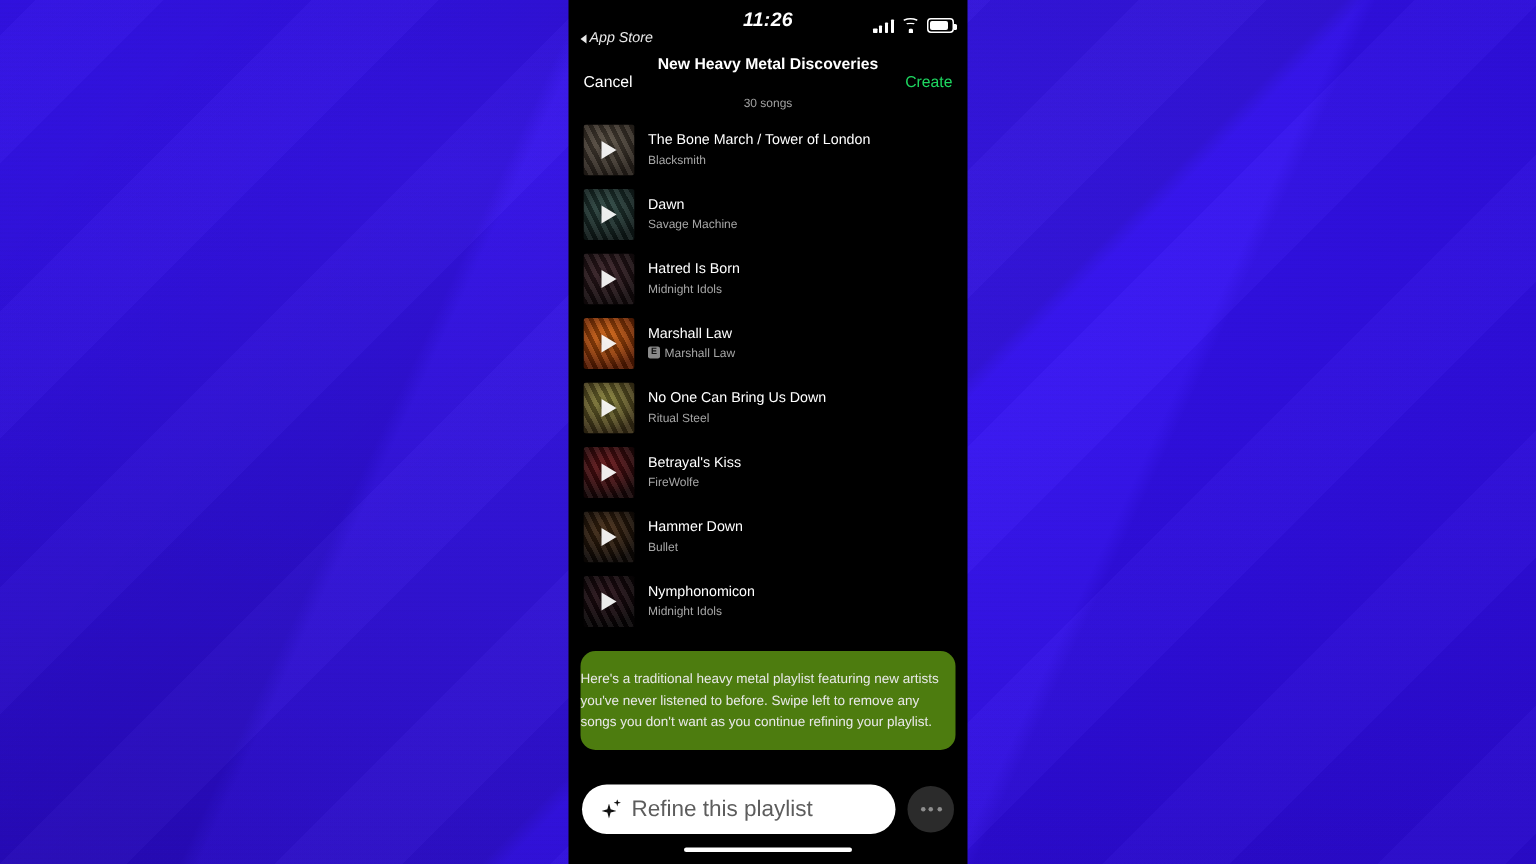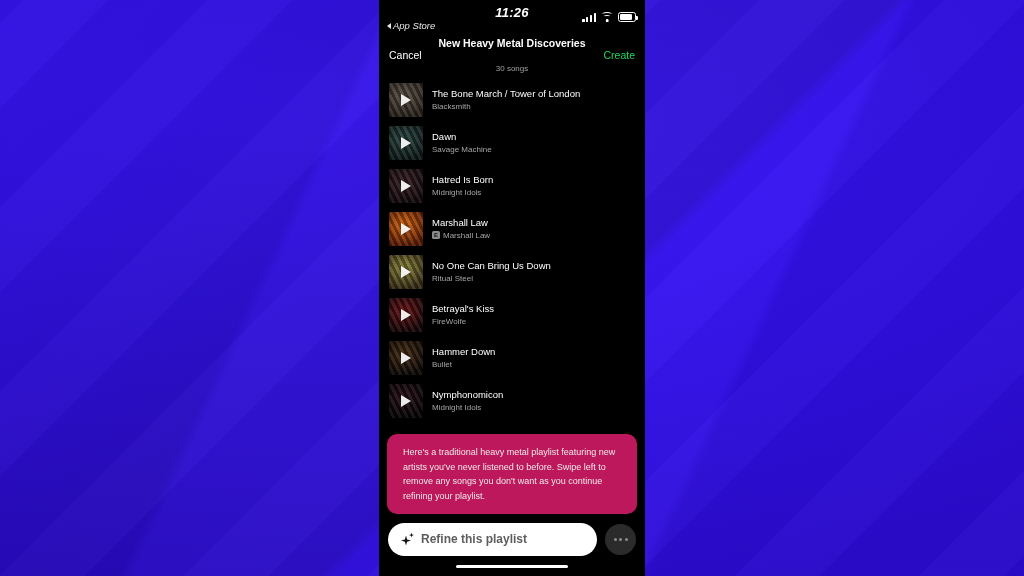--- a/index.html
+++ b/index.html
@@ -87,32 +87,32 @@
   .art .tex{ position:absolute; inset:0; }
   .meta{ min-width:0; }
   .s-title{ font-size:9.5px; color:#fff; white-space:nowrap; }
   .s-sub{ font-size:8px; color:#a6a6a6; margin-top:2.5px; display:flex; align-items:center; gap:3px; }
   .ebadge{ display:inline-flex;align-items:center;justify-content:center;
     width:8px;height:8px;background:#8a8a8a;color:#121212;border-radius:1.5px;
     font-size:6px; font-weight:bold; line-height:1; }
 
   
   .desc{
-    margin:12px 8px 0; background:#be185d; border-radius:10px;
-    padding:11px 16px; color:#e9e9e9; font-size:9px; line-height:1.62;
+    margin:12px 8px 0; background:#4d7c0f; border-radius:10px;
+    padding:11px 0; color:#e9e9e9; font-size:9px; line-height:1.62;
   }
 
   
   .bottom{ position:absolute; left:0; right:0; bottom:0; padding:0 9px 8px; }
   .bbar{ display:flex; align-items:center; gap:8px; }
   .pill{
     flex:1; height:33px; background:#fff; border-radius:17px;
     display:flex; align-items:center; padding:0 13px; gap:7px;
   }
-  .pill-ph{ font-size:12px; color:#5d5d5d;font-weight:bold; }
+  .pill-ph{ font-size:15px; color:#5d5d5d; }
   .spark{ position:relative; width:13px;height:13px;flex:0 0 auto; }
   .spark b,.spark i{ position:absolute; background:#111;
     clip-path:polygon(50% 0,61% 39%,100% 50%,61% 61%,50% 100%,39% 61%,0 50%,39% 39%); }
   .spark b{ left:0; bottom:0; width:10px;height:10px; }
   .spark i{ right:0; top:0; width:5px;height:5px; }
   .more{
     width:31px;height:31px;border-radius:50%;background:#2b2b2b;
     display:flex;align-items:center;justify-content:center;gap:2.5px;flex:0 0 auto;
   }
   .more span{ width:3px;height:3px;border-radius:50%;background:#8d8d8d; }

